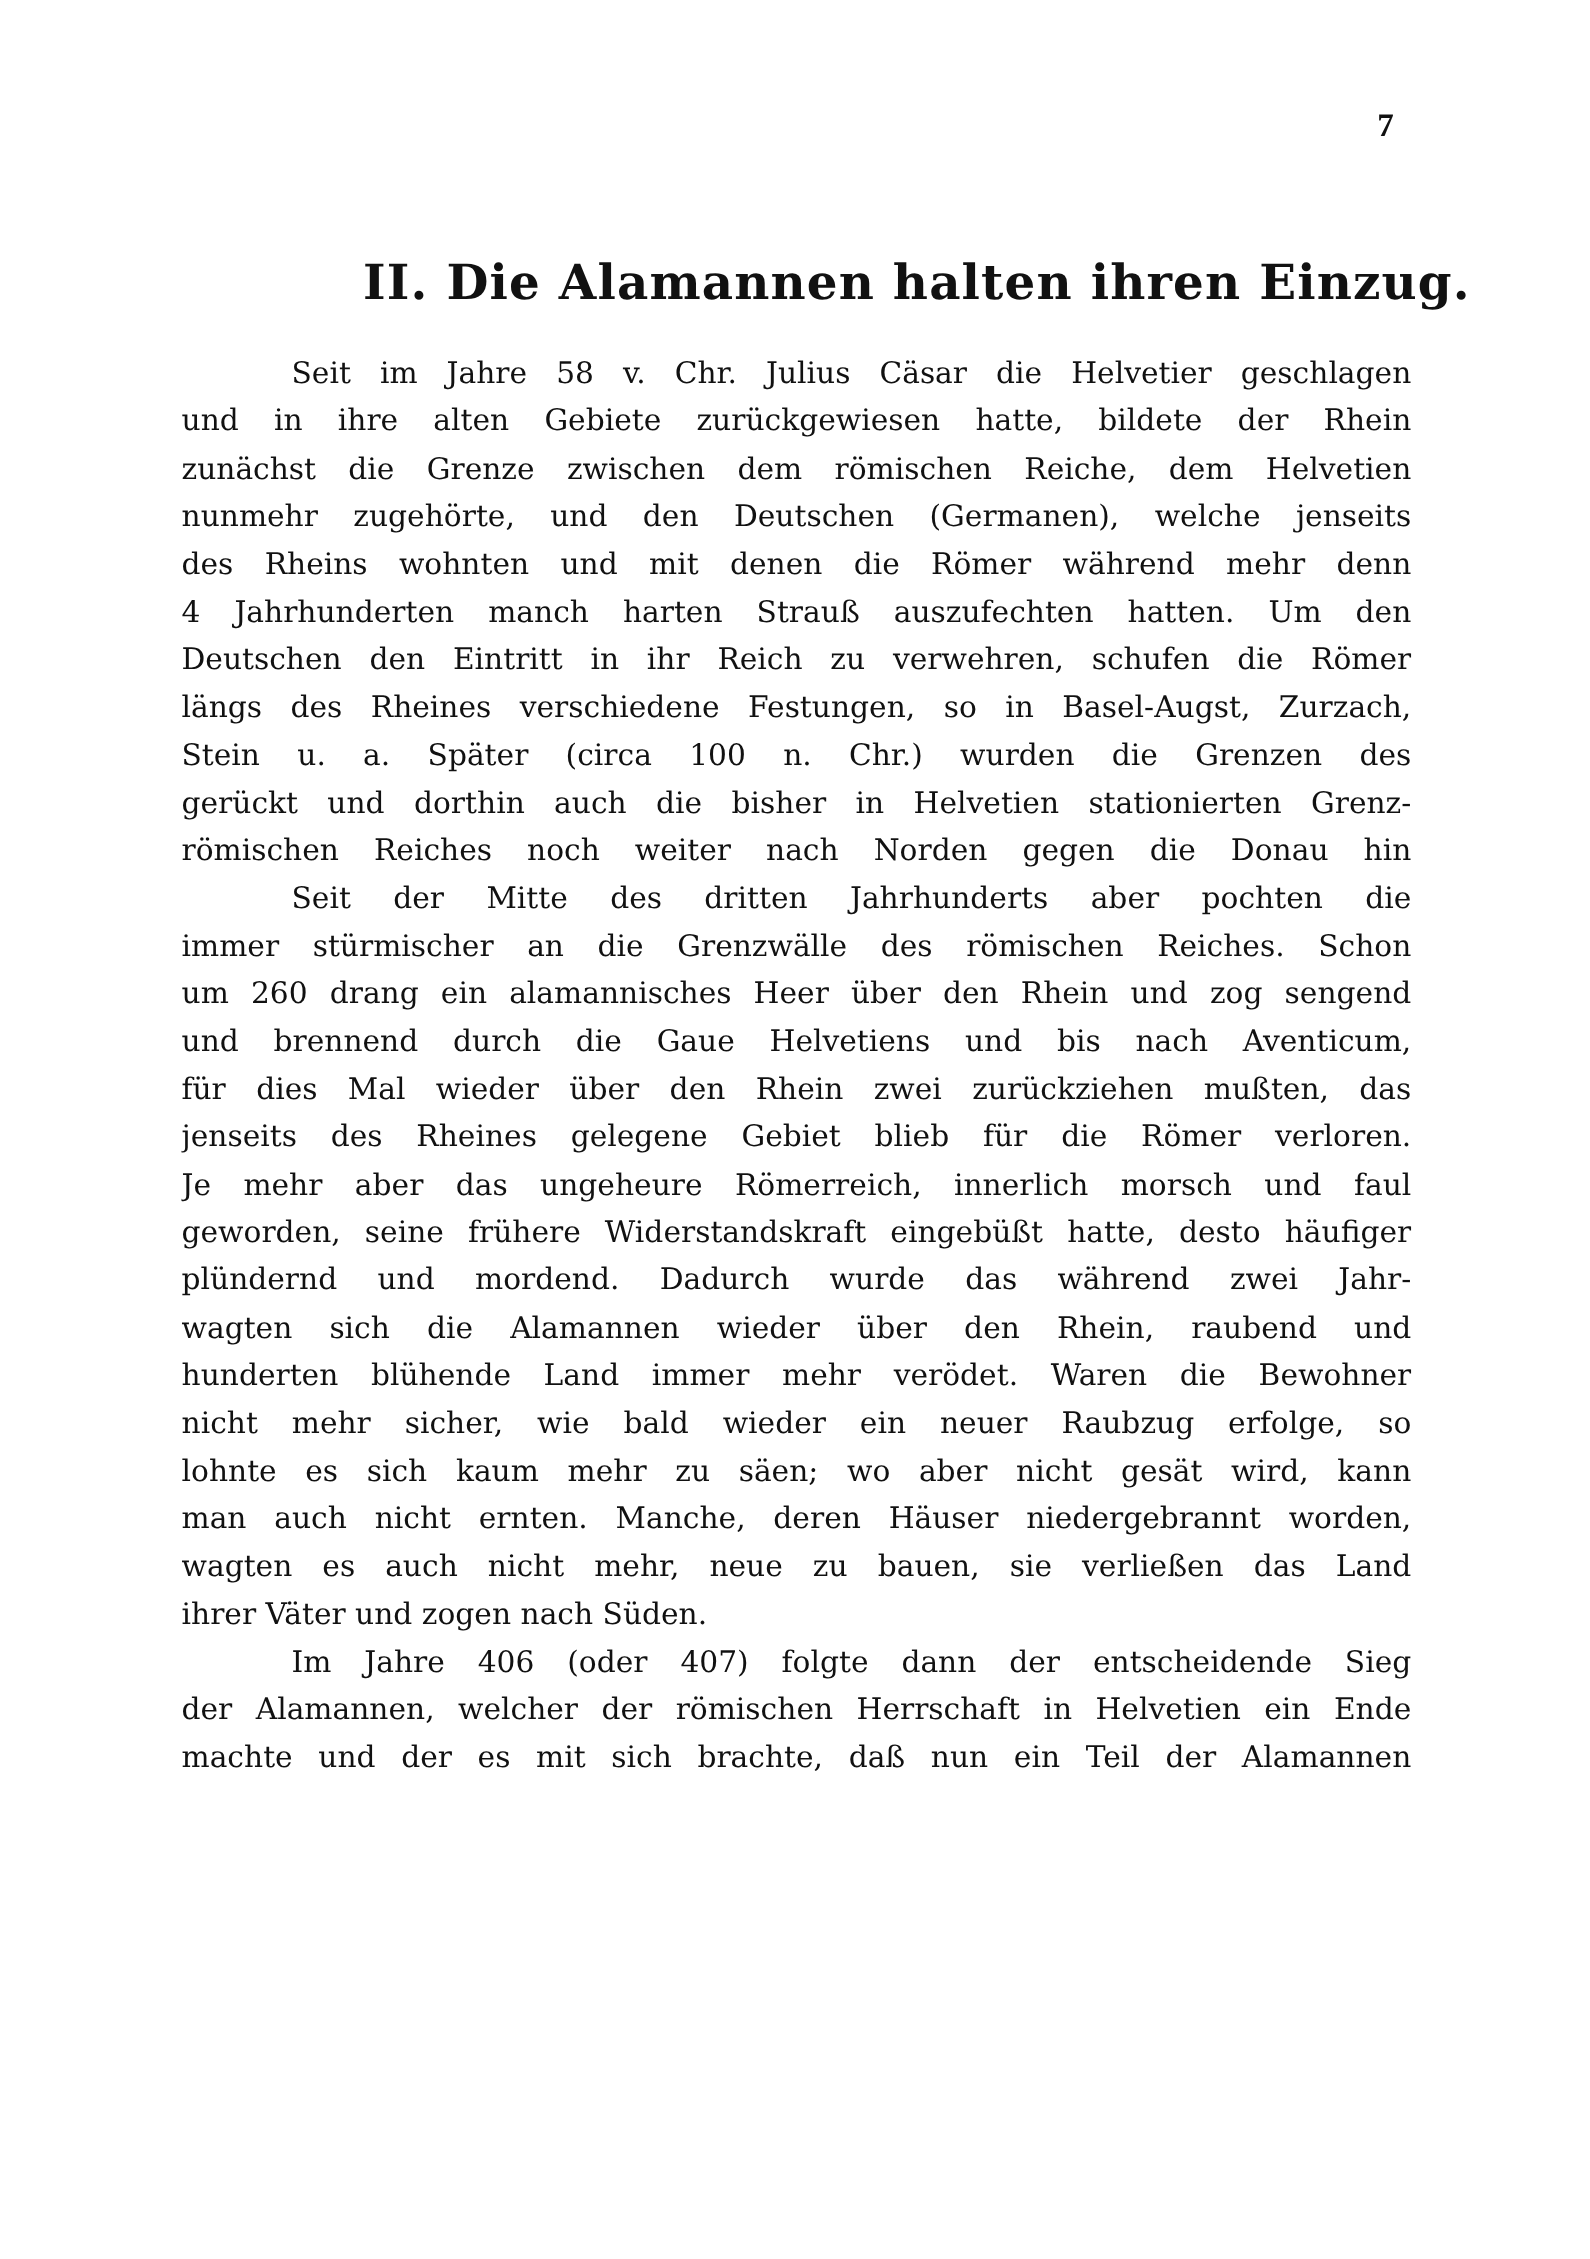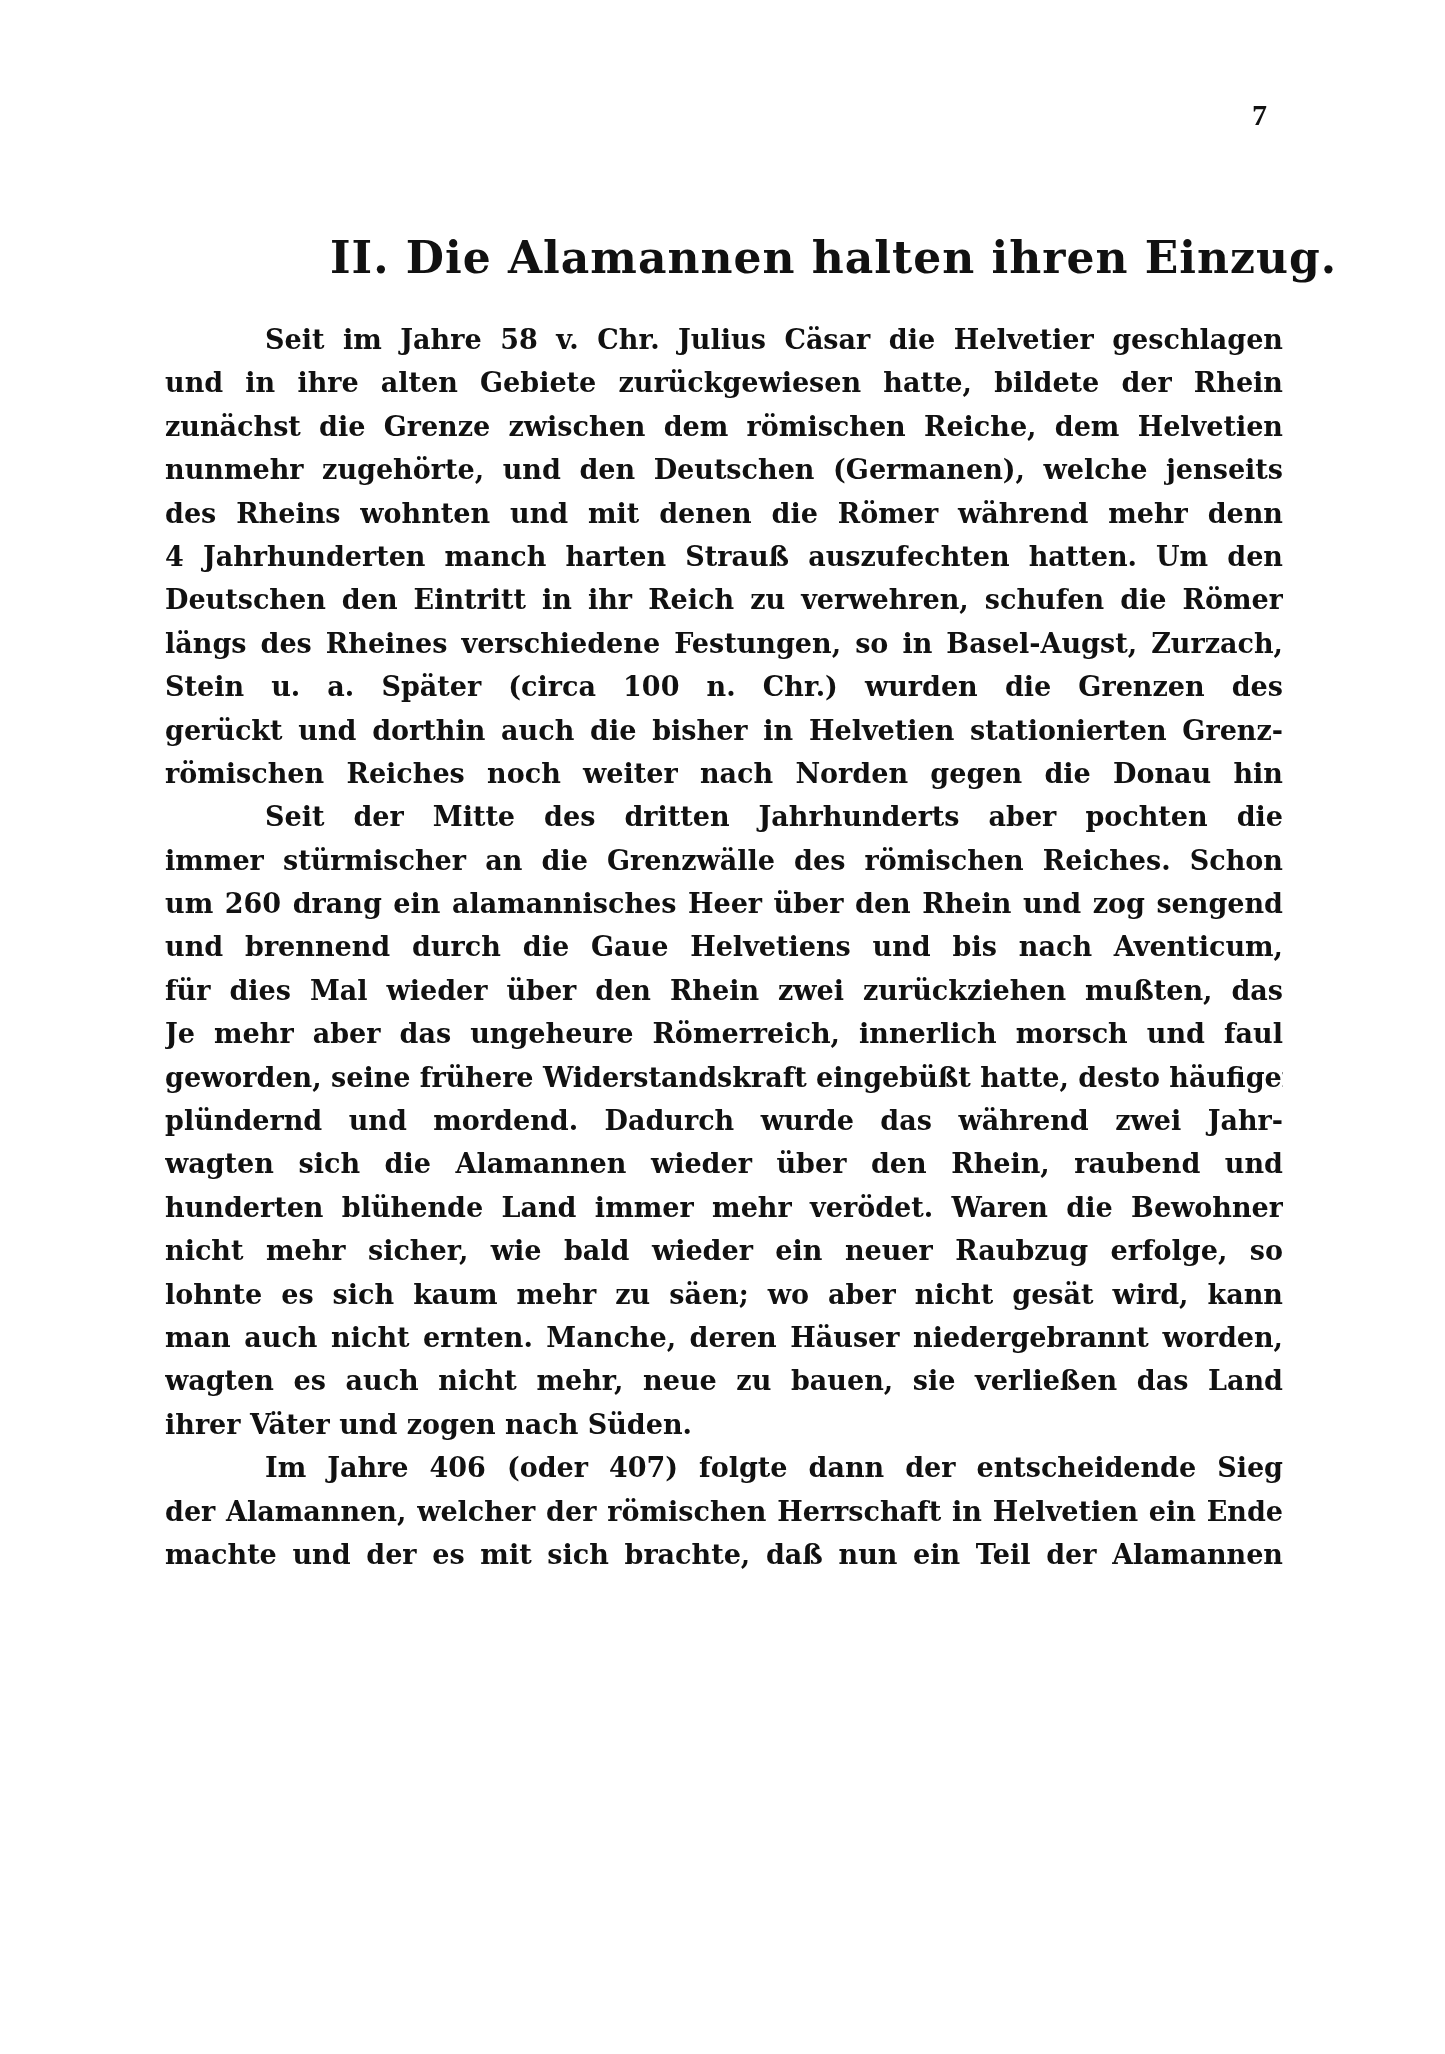--- a/index.html
+++ b/index.html
@@ -37,21 +37,21 @@
     .text-block {
       position: absolute;
       top: 318px;
       left: 165px;
       width: 1118px;
     }
     .line {
       height: 43.4px;
       line-height: 43.4px;
       font-size: 27px;
-      font-weight: bold;
+      font-weight: normal;
       white-space: nowrap;
       text-align: justify;
       text-align-last: justify;
       overflow: hidden;
     }
     .line.indent {
       padding-left: 100px;
     }
     .line.last {
       text-align-last: left;
@@ -74,20 +74,21 @@
     <div class="line">Deutschen den Eintritt in ihr Reich zu verwehren, schufen die Römer</div>
     <div class="line">längs des Rheines verschiedene Festungen, so in Basel-Augst, Zurzach,</div>
     <div class="line">Stein u. a. Später (circa 100 n. Chr.) wurden die Grenzen des</div>
     <div class="line">gerückt und dorthin auch die bisher in Helvetien stationierten Grenz-</div>
     <div class="line">römischen Reiches noch weiter nach Norden gegen die Donau hin</div>
     <div class="line indent">Seit der Mitte des dritten Jahrhunderts aber pochten die</div>
     <div class="line">immer stürmischer an die Grenzwälle des römischen Reiches. Schon</div>
     <div class="line">um 260 drang ein alamannisches Heer über den Rhein und zog sengend</div>
     <div class="line">und brennend durch die Gaue Helvetiens und bis nach Aventicum,</div>
     <div class="line">für dies Mal wieder über den Rhein zwei zurückziehen mußten, das</div>
+    <div class="line">jenseits des Rheines gelegene Gebiet blieb für die Römer verloren.</div>
     <div class="line">Je mehr aber das ungeheure Römerreich, innerlich morsch und faul</div>
     <div class="line">geworden, seine frühere Widerstandskraft eingebüßt hatte, desto häufiger</div>
     <div class="line">plündernd und mordend. Dadurch wurde das während zwei Jahr-</div>
     <div class="line">wagten sich die Alamannen wieder über den Rhein, raubend und</div>
     <div class="line">hunderten blühende Land immer mehr verödet. Waren die Bewohner</div>
     <div class="line">nicht mehr sicher, wie bald wieder ein neuer Raubzug erfolge, so</div>
     <div class="line">lohnte es sich kaum mehr zu säen; wo aber nicht gesät wird, kann</div>
     <div class="line">man auch nicht ernten. Manche, deren Häuser niedergebrannt worden,</div>
     <div class="line">wagten es auch nicht mehr, neue zu bauen, sie verließen das Land</div>
     <div class="line last">ihrer Väter und zogen nach Süden.</div>

